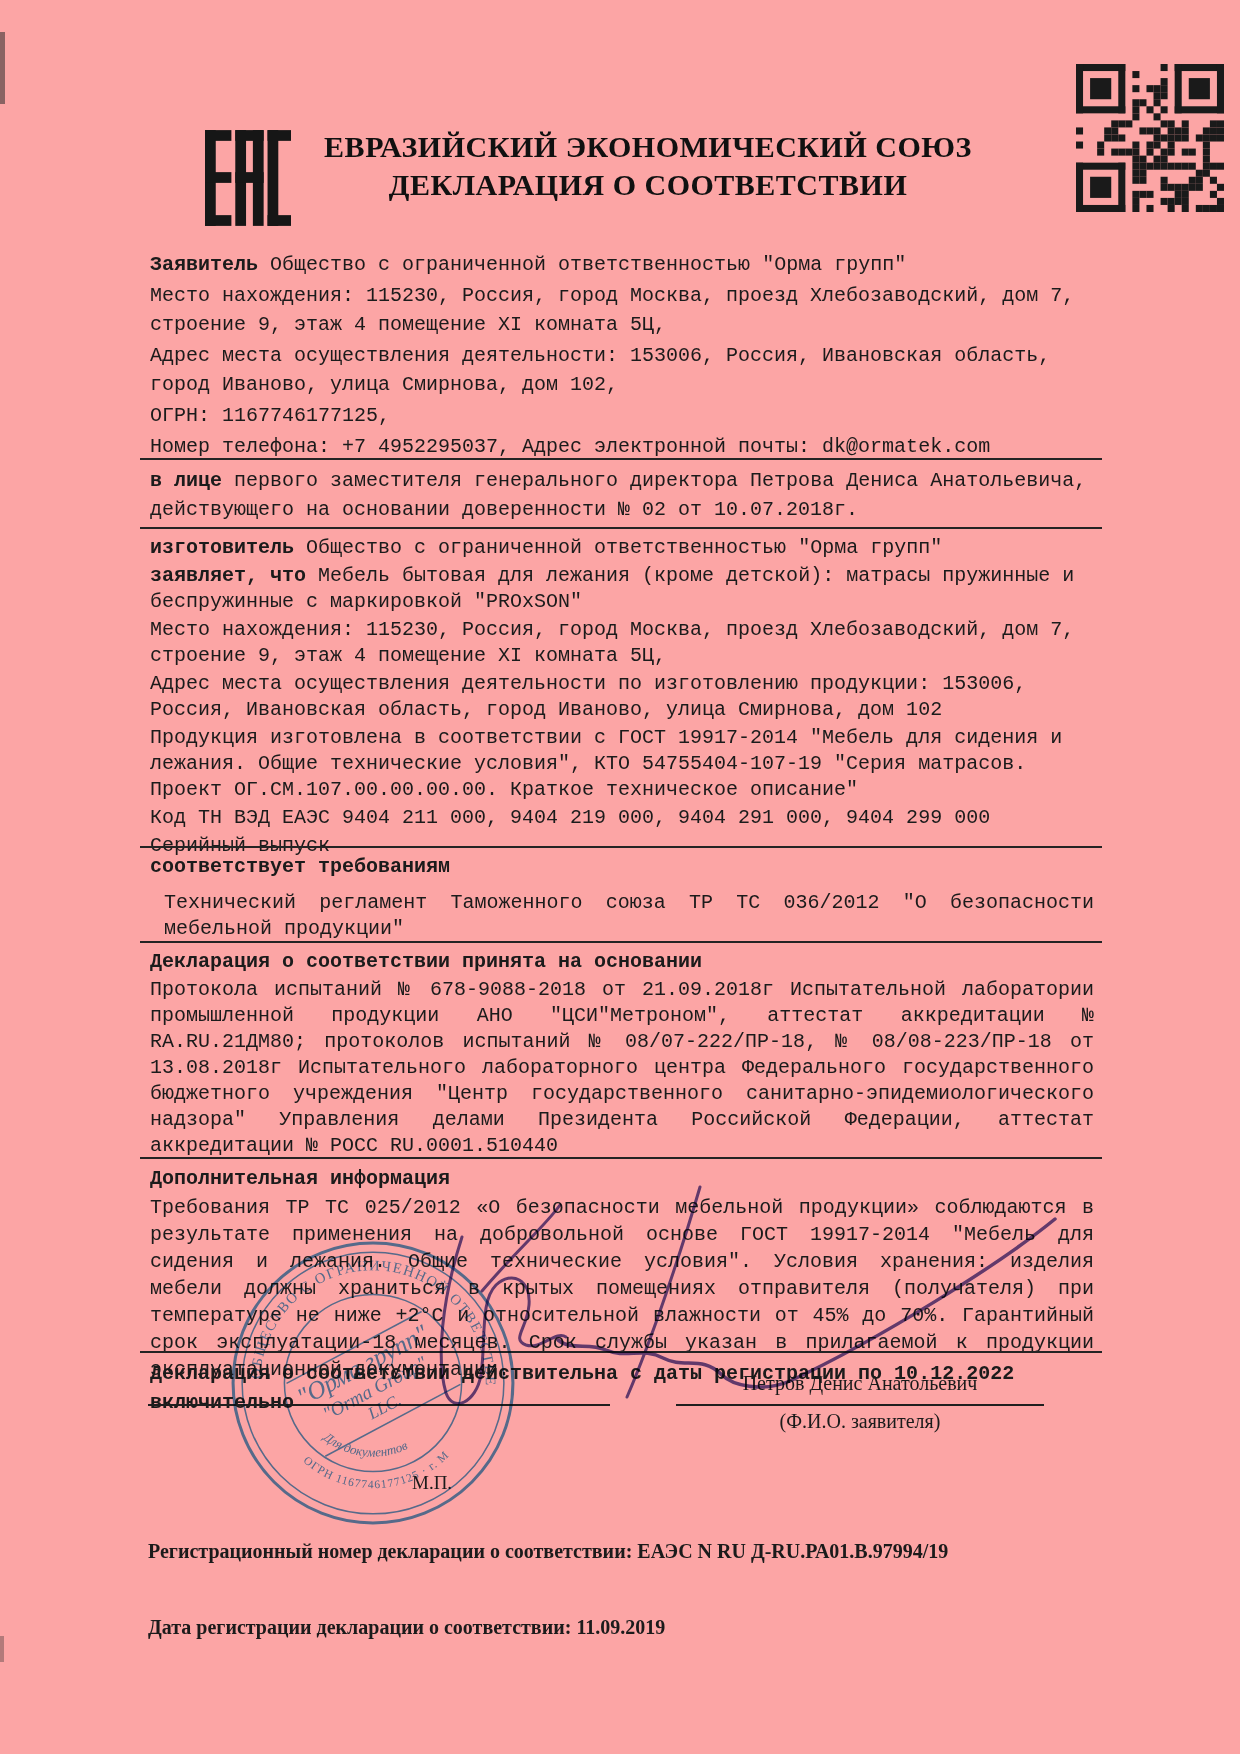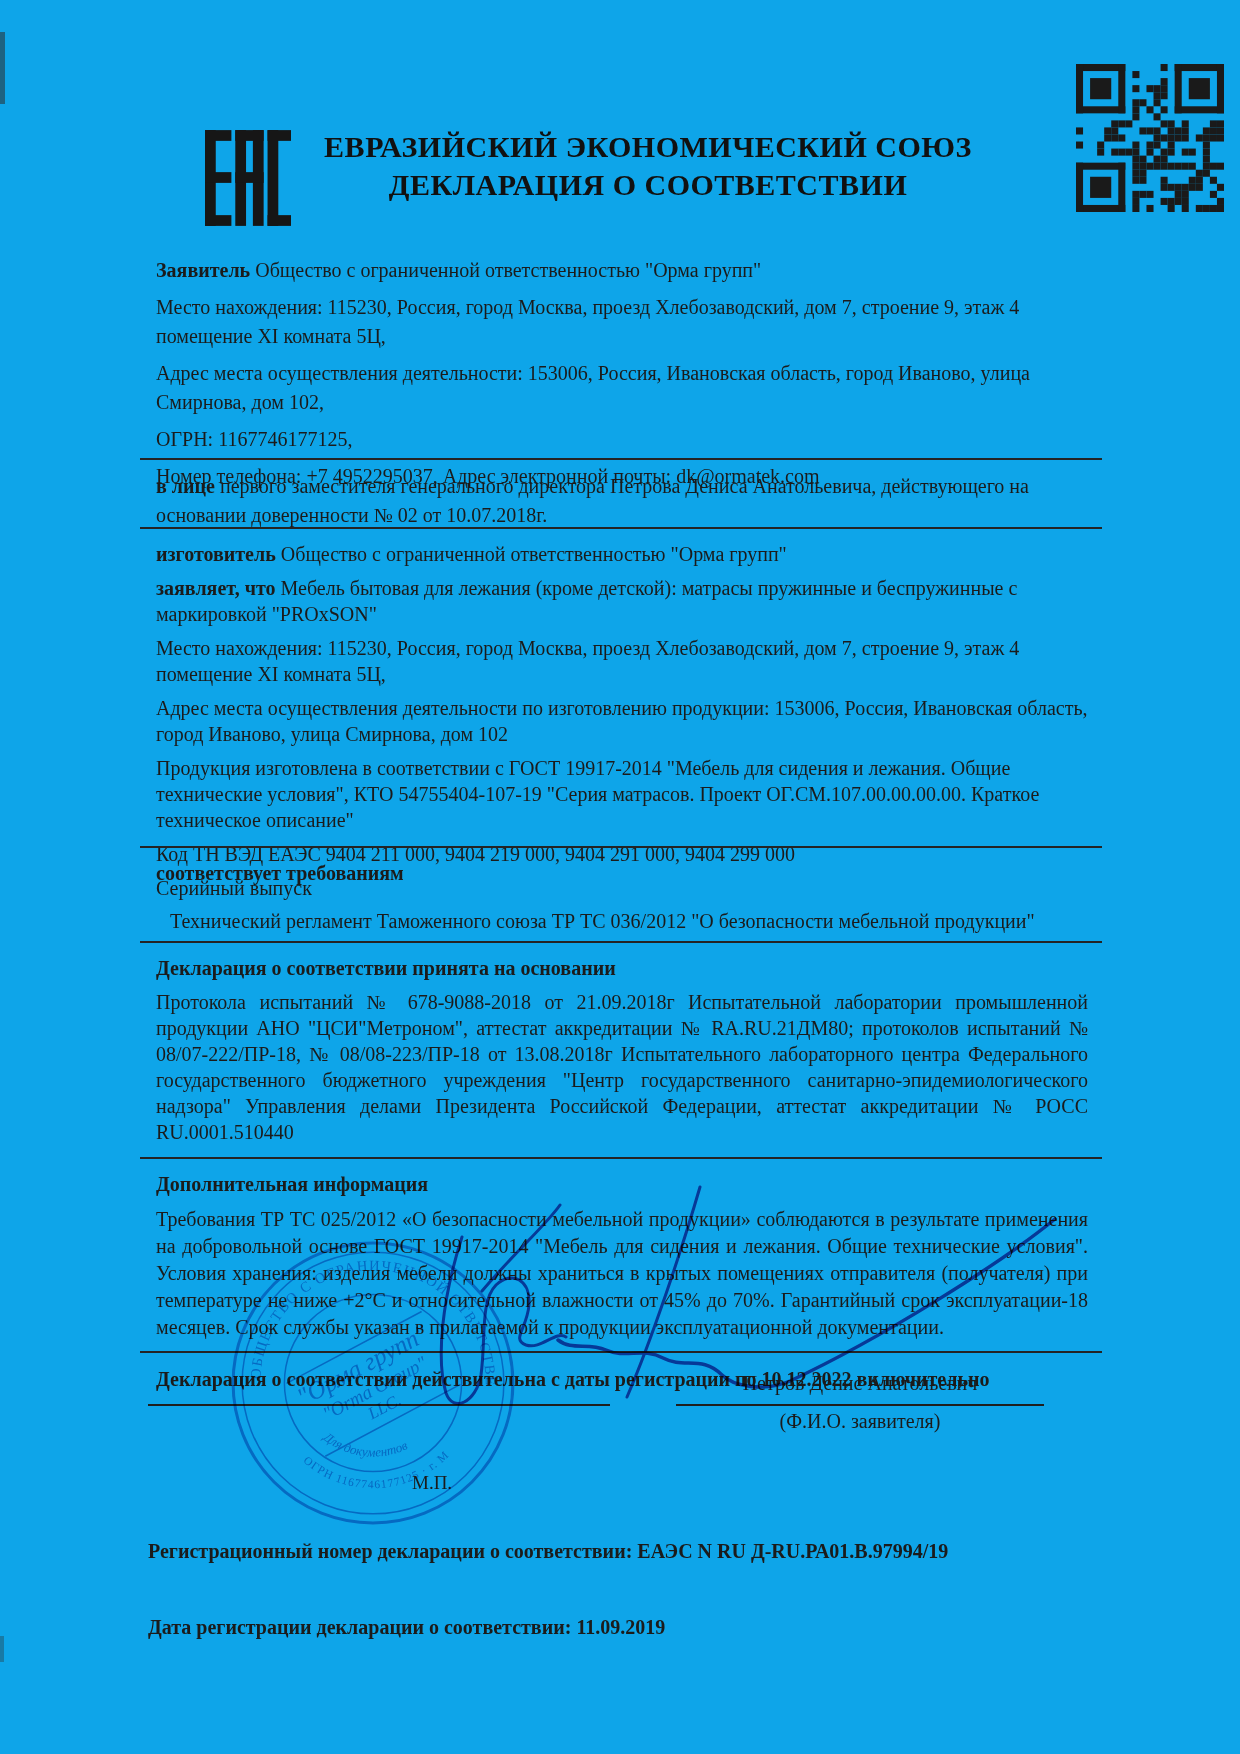--- a/index.html
+++ b/index.html
@@ -1,26 +1,26 @@
 <!DOCTYPE html>
 <html><head>
 <meta charset="utf-8">
 <style>
   html,body{margin:0;padding:0;background:#e8e8e8;}
   .page{
-    position:relative;width:1240px;height:1754px;background:#0ea5e9;
+    position:relative;width:1240px;height:1754px;background:#fca5a5;
     font-family:"Liberation Serif","DejaVu Serif",serif;color:#1b1b1b;
     overflow:hidden;margin:0 auto;
   }
   .eac{position:absolute;left:205px;top:130px;width:86px;height:96px;}
   .title{position:absolute;left:310px;top:128px;width:676px;text-align:center;
     font-weight:bold;font-size:30px;line-height:38px;letter-spacing:.5px;color:#111;}
   .qr{position:absolute;left:1076px;top:64px;width:148px;height:148px;}
   .sec{position:absolute;left:148px;width:948px;font-size:20px;line-height:29px;}
-  .sec p{margin:8px;}
+  .sec p{margin:2px;font-family:Liberation Mono, monospace;}
   .lh26{line-height:26px;}
   .lh27{line-height:27px;}
   .just{text-align:justify;}
   .indent{padding-left:14px;}
   .bold-head{font-weight:bold;}
   .gap{height:6px;}
   .rule{position:absolute;left:140px;width:962px;border-top:2px solid #242424;}
   .sigline{position:absolute;border-top:2px solid #1f1f1f;height:0;}
   .sigcap{position:absolute;text-align:center;font-size:20px;}
   .fio-name{position:absolute;text-align:center;font-size:20px;}

